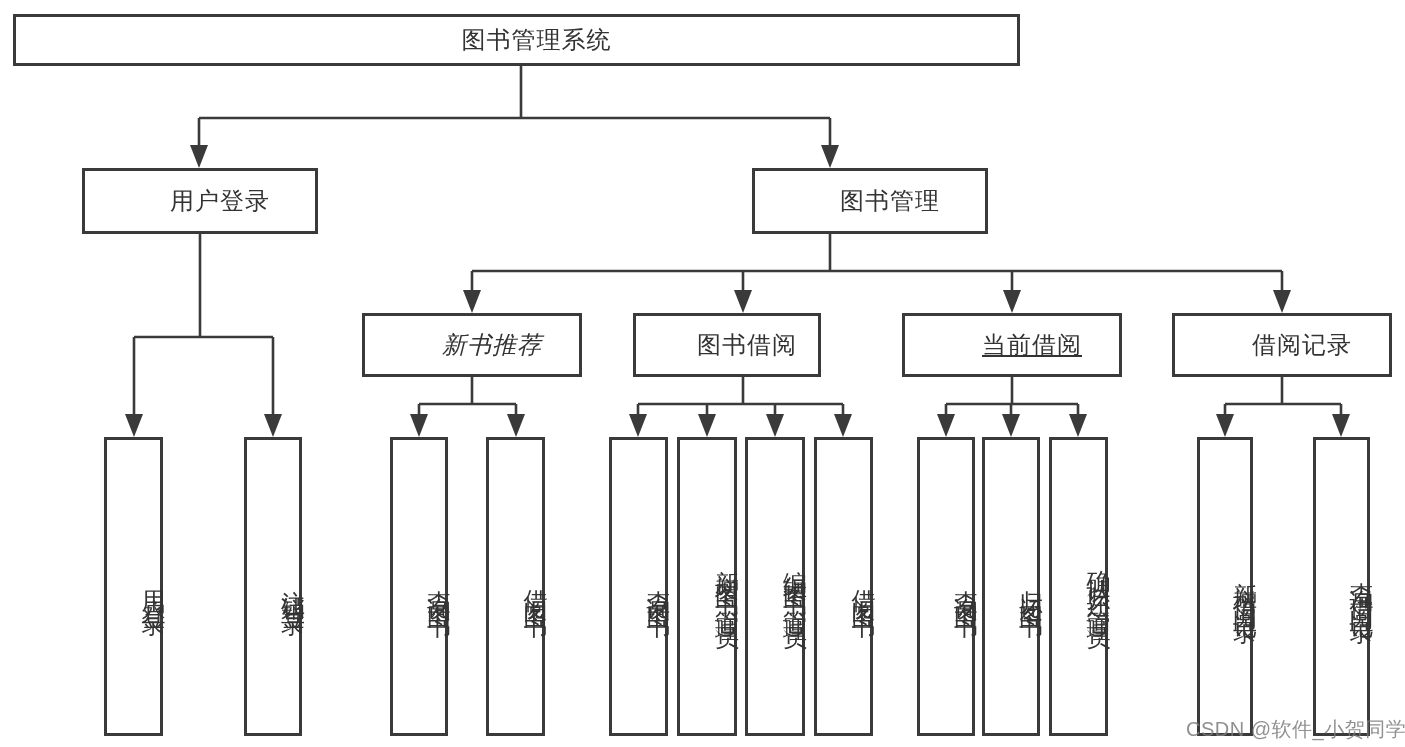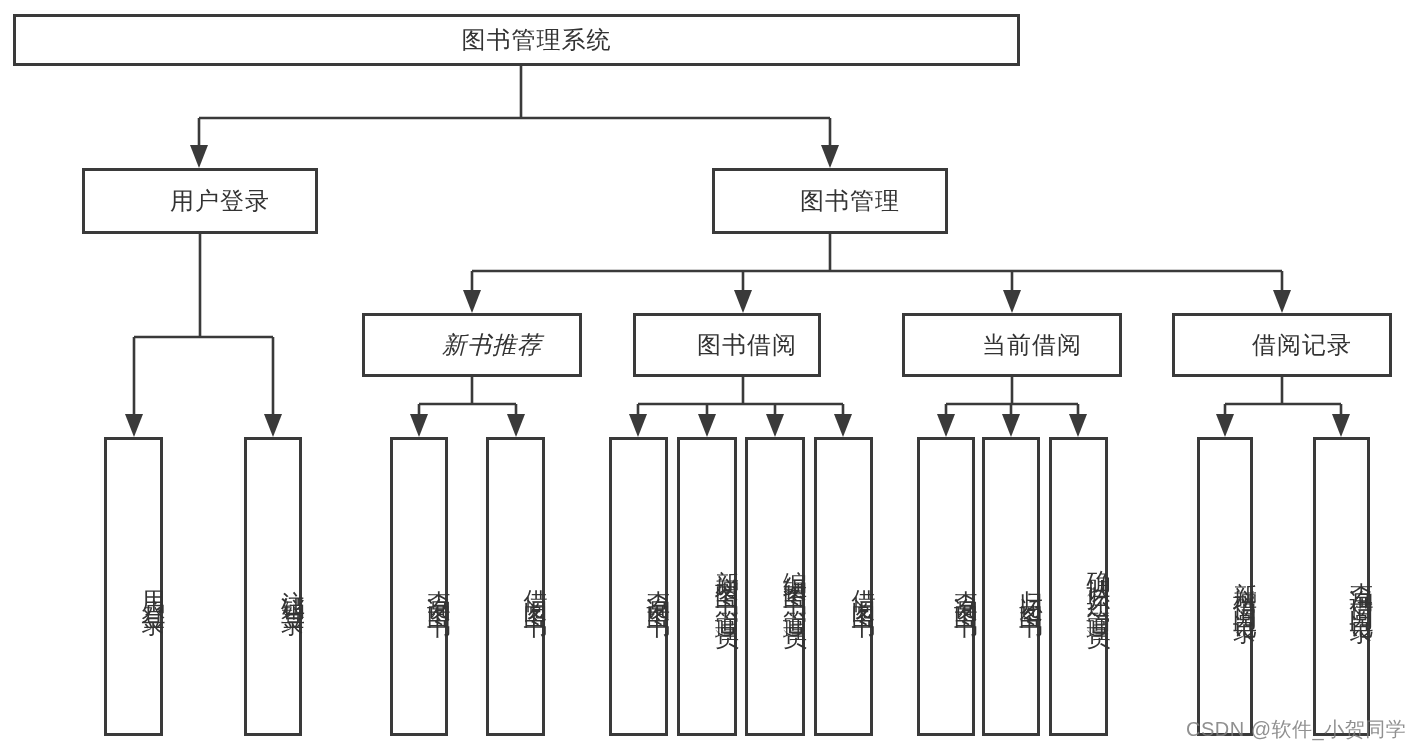--- a/index.html
+++ b/index.html
@@ -94,31 +94,31 @@
     <polygon points="1332,414 1350,414 1341,437"></polygon>
   </svg>
 
   <div class="node" style="left:13px;top:14px;width:1007px;height:52px;">
     <span>图书管理系统</span>
   </div>
 
   <div class="node" style="left:82px;top:168px;width:236px;height:66px;">
     <span>用户登录</span>
   </div>
-  <div class="node" style="left:712px;top:168px;width:236px;height:66px;">
+  <div class="node" style="left:752px;top:168px;width:236px;height:66px;">
     <span>图书管理</span>
   </div>
 
   <div class="node" style="left:362px;top:313px;width:220px;height:64px;font-style:italic;">
     <span>新书推荐</span>
   </div>
   <div class="node" style="left:633px;top:313px;width:188px;height:64px;">
     <span>图书借阅</span>
   </div>
-  <div class="node" style="left:902px;top:313px;width:220px;height:64px;">
+  <div class="node" style="left:902px;top:313px;width:220px;height:64px;text-decoration:underline;">
     <span>当前借阅</span>
   </div>
   <div class="node" style="left:1172px;top:313px;width:220px;height:64px;">
     <span>借阅记录</span>
   </div>
 
   <div class="node leaf" style="left:104px;top:437px;width:59px;height:299px;">
     <span>用户登录</span>
   </div>
   <div class="node leaf" style="left:244px;top:437px;width:58px;height:299px;">

